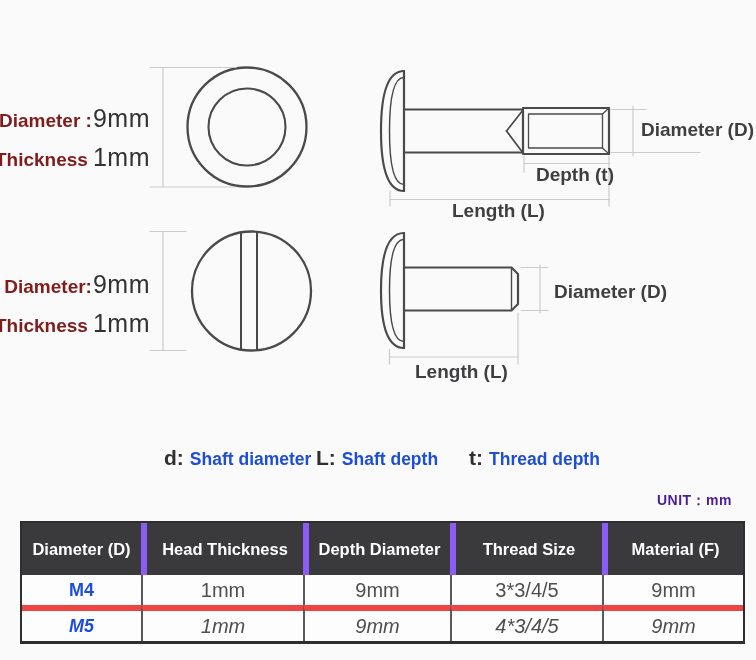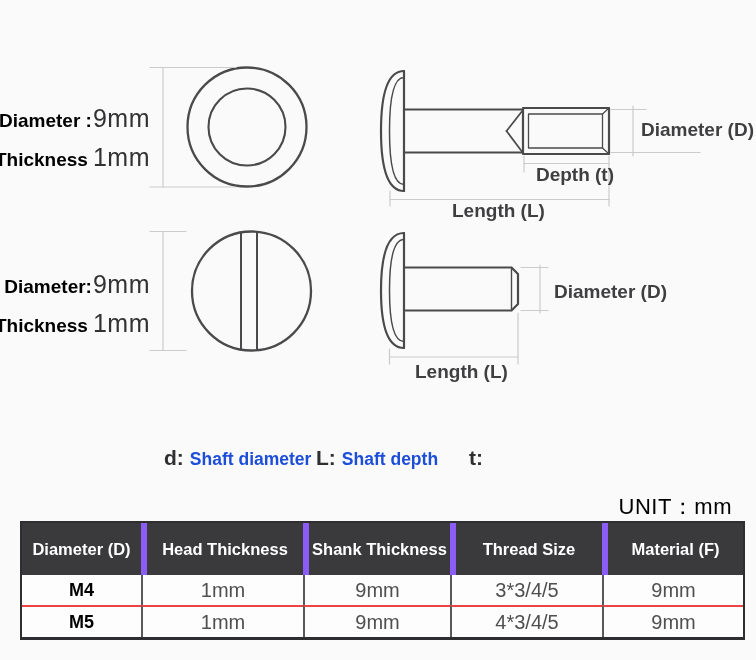--- a/index.html
+++ b/index.html
@@ -10,38 +10,38 @@
     color:#3c3c3e;
   }
   svg.drawing{position:absolute;left:0;top:0;}
 
   
   .dim-callout{
     position:absolute;left:0;width:150px;
     display:flex;justify-content:flex-end;align-items:baseline;gap:5px;
     white-space:nowrap;
   }
-  .dim-callout .lbl{font-size:19px;font-weight:600;color:#000000;margin-left:38px;}
+  .dim-callout .lbl{font-size:19px;font-weight:600;color:#7f1d1d;margin-left:38px;}
   .dim-callout .val{font-size:25px;font-weight:500;color:#323234;letter-spacing:.5px;}
   .dim-callout.tight{gap:1px;}
 
   
   .anno{
     position:absolute;font-size:19px;font-weight:600;color:#3f3f41;white-space:nowrap;
   }
 
   
   .legend{position:absolute;top:446px;left:0;width:756px;height:26px;}
   .legend-item{position:absolute;display:flex;align-items:baseline;gap:6px;white-space:nowrap;}
   .legend-item .k{font-size:21px;font-weight:600;color:#2f2f31;}
   .legend-item .t{font-size:17.5px;font-weight:700;color:#1d4ed8;}
 
   .unit-note{
     position:absolute;top:492px;right:24px;
-    font-size:22px;font-weight:400;color:#000000;letter-spacing:.5px;
+    font-size:14px;font-weight:700;color:#4c1d95;letter-spacing:.5px;
   }
 
   
   table.spec{
     position:absolute;left:20px;top:521px;
     border-collapse:separate;border-spacing:0;table-layout:fixed;
     width:721px;
     border:2px solid #2e2e30;border-bottom-width:3px;
     background:#fdfdfd;
   }
@@ -52,22 +52,22 @@
     border-left:6px solid #8b5cf6;
     padding:0 2px;
   }
   table.spec th:first-child{border-left:none;}
   table.spec td{
     font-size:20px;color:#4f4f51;text-align:center;vertical-align:middle;
     height:28px;
     border-left:2px solid #59595b;
     background:#fdfdfd;
   }
-  table.spec td:first-child{border-left:none;font-size:18px;font-weight:600;color:#000000;text-align:center;}
-  table.spec tbody tr + tr td{border-top:2px solid #ef4444;}
+  table.spec td:first-child{border-left:none;font-size:18px;font-weight:600;color:#1d4ed8;text-align:center;}
+  table.spec tbody tr + tr td{border-top:6px solid #ef4444;font-style:italic;}
 </style>
 </head>
 <body>
 
 <svg class="drawing" width="756" height="440" viewBox="0 0 756 440" fill="none" stroke-linecap="round" stroke-linejoin="round">
 
   <g stroke="#4a4a4c">
     <circle cx="247" cy="127" r="59.5" stroke-width="2.3"></circle>
     <circle cx="247" cy="127" r="38.5" stroke-width="2.1"></circle>
   </g>
@@ -158,38 +158,39 @@
   <div class="legend-item" style="left:164px">
     <span class="k">d:</span>
     <span class="t">Shaft diameter</span>
   </div>
   <div class="legend-item" style="left:316px">
     <span class="k">L:</span>
     <span class="t">Shaft depth</span>
   </div>
   <div class="legend-item" style="left:469px">
     <span class="k">t:</span>
+    <span class="t">Thread depth</span>
   </div>
 </div>
 
 <div class="unit-note">UNIT：mm</div>
 
 <table class="spec">
   <colgroup>
     <col style="width:119px">
       <col style="width:162px">
       <col style="width:147px">
       <col style="width:152px">
       <col style="width:141px">
   </colgroup>
   <thead>
     <tr>
       <th>Diameter (D)</th>
       <th>Head Thickness</th>
-      <th>Shank Thickness</th>
+      <th>Depth Diameter</th>
       <th>Thread Size</th>
       <th>Material (F)</th>
     </tr>
   </thead>
   <tbody>
     <tr>
       <td>M4</td>
       <td>1mm</td>
       <td>9mm</td>
       <td>3*3/4/5</td>

